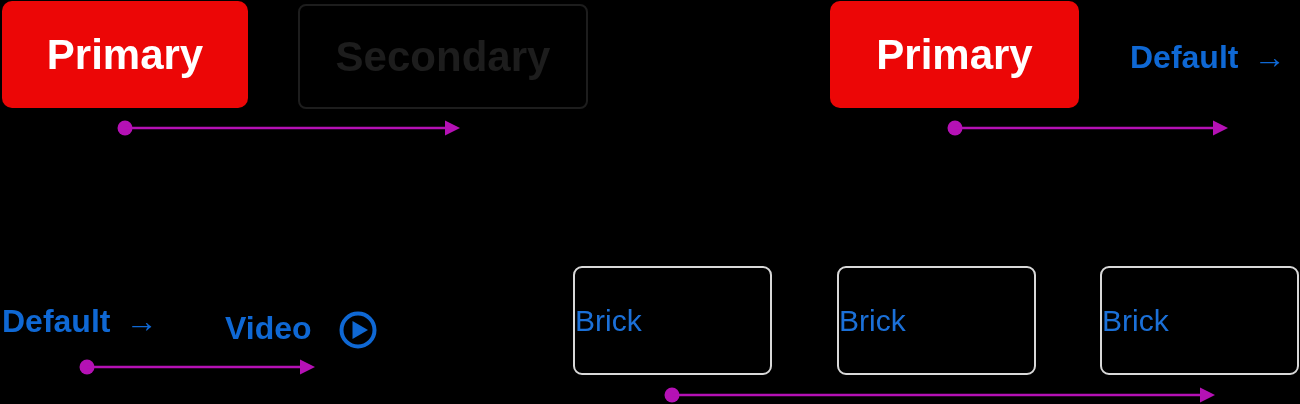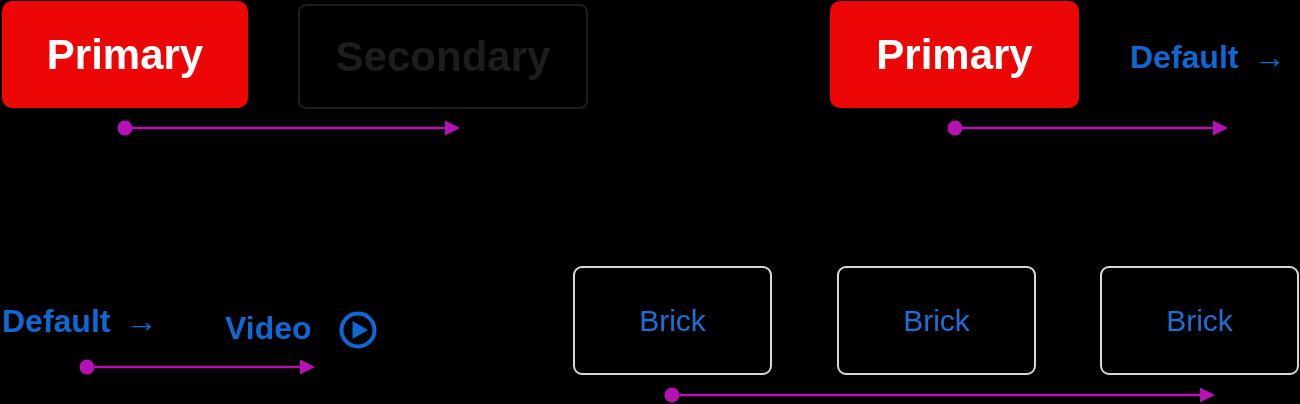--- a/index.html
+++ b/index.html
@@ -68,21 +68,21 @@
     width:199px;
     height:109px;
     background:var(--background);
     border:2px solid var(--brick-border);
     border-radius:9px;
     color:var(--brick-blue);
     font-size:30px;
     font-weight:normal;
     display:flex;
     align-items:center;
-    justify-content:center;
+    justify-content:flex-start;
     cursor:pointer;
   }
   #brick-1{left:573px;}
   #brick-2{left:837px;}
   #brick-3{left:1100px;}
   .flow-arrow{position:absolute;display:block;}
   .fa-dot{fill:var(--flow-magenta);}
   .fa-line{stroke:var(--flow-magenta);stroke-width:2.5;}
   .fa-head{fill:var(--flow-magenta);}
   .play-circle{stroke:var(--link-blue);stroke-width:4;fill:none;}

